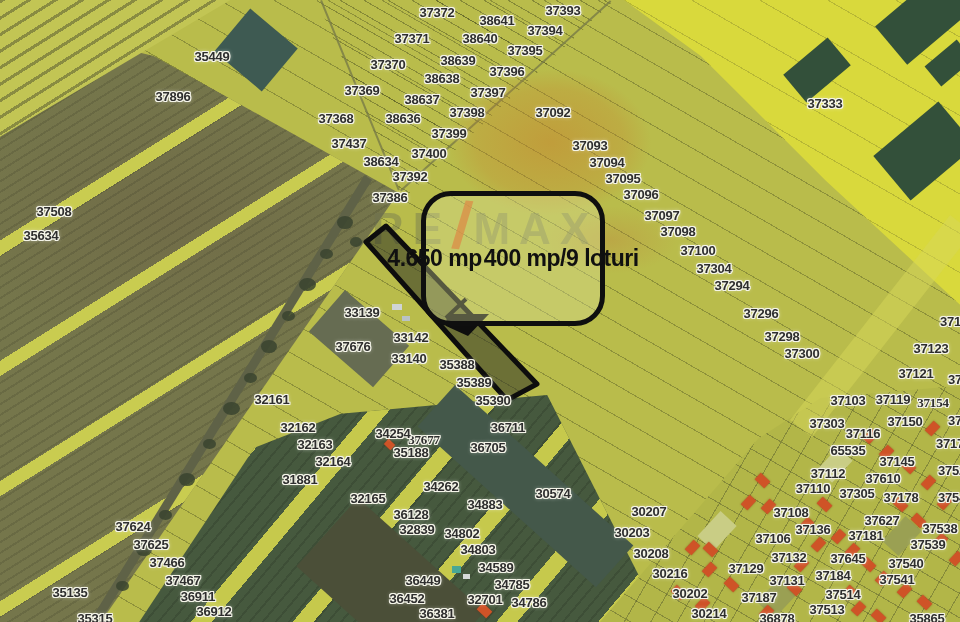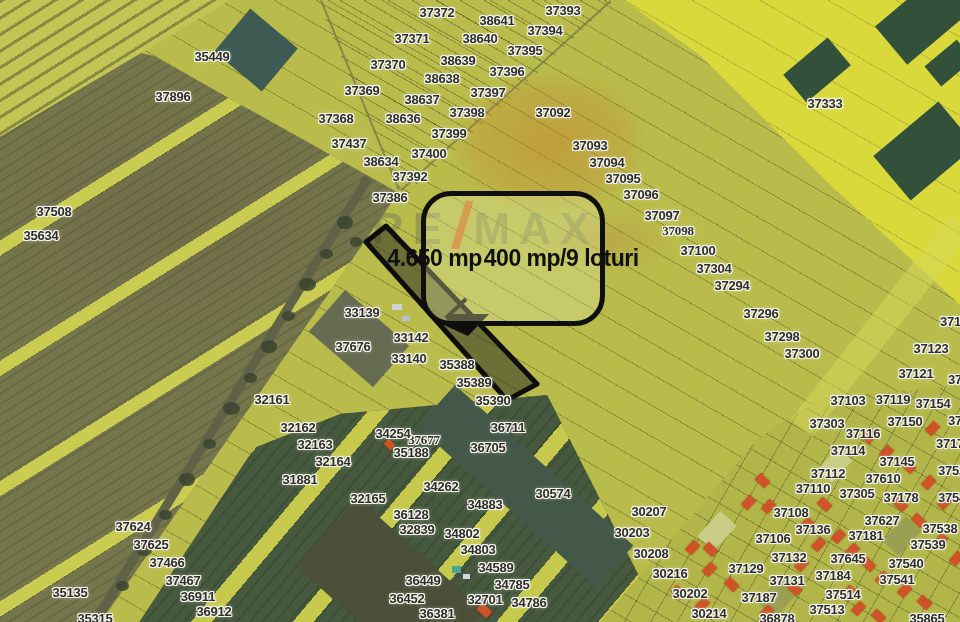--- a/index.html
+++ b/index.html
@@ -263,21 +263,21 @@
       <span class="plabel" style="left: 590px; top: 145px;">37093</span>
 
       <span class="plabel" style="left: 607px; top: 162px;">37094</span>
 
       <span class="plabel" style="left: 623px; top: 178px;">37095</span>
 
       <span class="plabel" style="left: 641px; top: 194px;">37096</span>
 
       <span class="plabel" style="left: 662px; top: 215px;">37097</span>
 
-      <span class="plabel" style="left: 678px; top: 231px; font-family: Liberation Serif, serif;">37098</span>
+      <span class="plabel" style="left: 678px; top: 231px;">37098</span>
 
       <span class="plabel" style="left: 698px; top: 250px;">37100</span>
 
       <span class="plabel" style="left: 714px; top: 268px;">37304</span>
 
       <span class="plabel" style="left: 732px; top: 285px;">37294</span>
 
       <span class="plabel" style="left: 761px; top: 313px;">37296</span>
 
       <span class="plabel" style="left: 782px; top: 336px;">37298</span>
@@ -287,27 +287,27 @@
       <span class="plabel" style="left: 827px; top: 379px; margin-top: 44px;">37303</span>
 
       <span class="plabel" style="left: 848px; top: 400px;">37103</span>
 
       <span class="plabel" style="left: 893px; top: 399px;">37119</span>
 
       <span class="plabel" style="left: 931px; top: 348px;">37123</span>
 
       <span class="plabel" style="left: 916px; top: 373px;">37121</span>
 
-      <span class="plabel" style="left: 933px; top: 403px;">37154</span>
+      <span class="plabel" style="left: 933px; top: 403px; font-family: Liberation Serif, serif;">37154</span>
 
       <span class="plabel" style="left: 905px; top: 421px;">37150</span>
 
       <span class="plabel" style="left: 863px; top: 433px;">37116</span>
 
-      <span class="plabel" style="left: 848px; top: 450px;">37114</span>
+      <span class="plabel" style="left: 848px; top: 450px;">65535</span>
 
       <span class="plabel" style="left: 897px; top: 461px;">37145</span>
 
       <span class="plabel" style="left: 828px; top: 473px;">37112</span>
 
       <span class="plabel" style="left: 883px; top: 478px;">37610</span>
 
       <span class="plabel" style="left: 813px; top: 488px;">37110</span>
 
       <span class="plabel" style="left: 857px; top: 493px;">37305</span>

